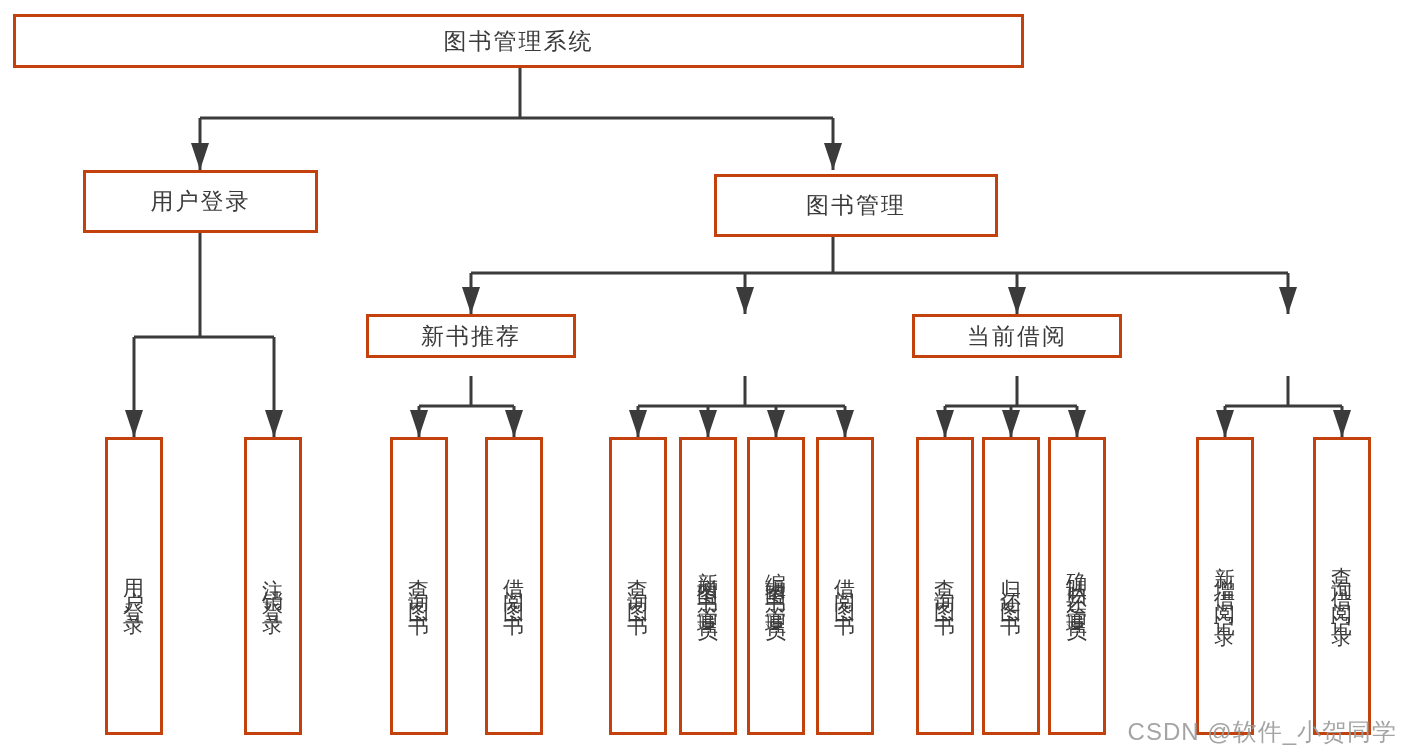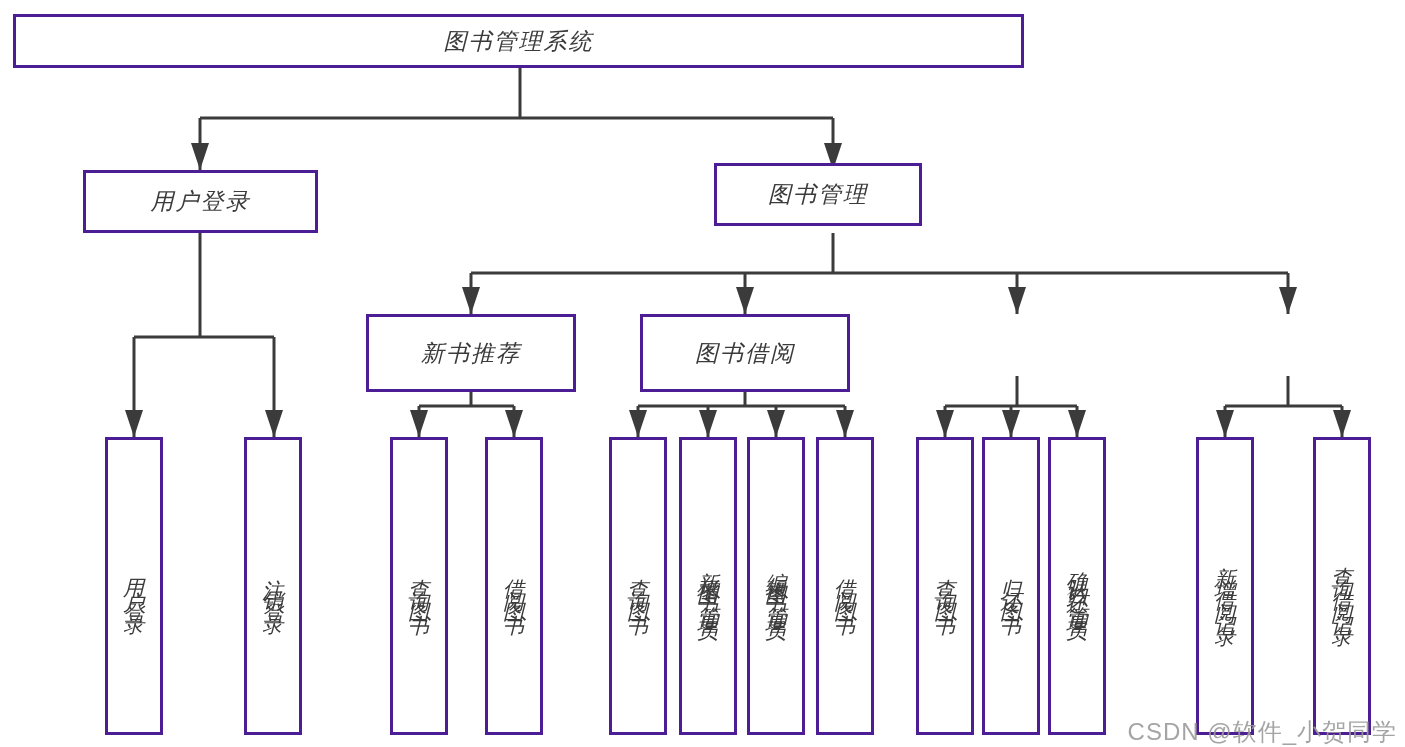--- a/index.html
+++ b/index.html
@@ -15,37 +15,36 @@
   .connectors {
     position: absolute;
     left: 0; top: 0;
     width: 1405px; height: 747px;
   }
   .connectors path { stroke: #3b3b3b; stroke-width: 3; fill: none; }
   .node {
     position: absolute;
     box-sizing: border-box;
     background: #ffffff;
-    border: 3px solid #4c1d95;
+    border: 3px solid #c2410c;
     display: flex;
     align-items: center;
     justify-content: center;
     text-align: center;
-    font-style: italic;
   }
   .hlabel {
     font-size: 23px;
     letter-spacing: 2px;
     color: #3b3b3b;
     white-space: nowrap;
   }
   .root  { left: 13px;  top: 14px;  width: 1011px; height: 54px; }
   .lvl2a { left: 83px;  top: 170px; width: 235px;  height: 63px; }
-  .lvl2b { left: 714px; top: 163px; width: 208px;  height: 63px; }
-  .lvl3  { top: 314px; width: 210px; height: 78px; }
+  .lvl2b { left: 714px; top: 174px; width: 284px;  height: 63px; }
+  .lvl3  { top: 314px; width: 210px; height: 44px; }
   .leaf  { top: 437px; width: 58px;  height: 298px; }
   .vlabel {
     writing-mode: vertical-rl;
     text-orientation: mixed;
     font-size: 21px;
     letter-spacing: 12px;
     color: #3b3b3b;
     line-height: 1.1;
   }
   .vlabel.tight { letter-spacing: 7px; }
@@ -134,22 +133,22 @@
   <div class="node lvl2a">
     <span class="hlabel">用户登录</span>
   </div>
   <div class="node lvl2b">
     <span class="hlabel">图书管理</span>
   </div>
 
   <div class="node lvl3" style="left:366px">
     <span class="hlabel">新书推荐</span>
   </div>
-  <div class="node lvl3" style="left:640px">
-    <span class="hlabel">图书借阅</span>
+  <div class="node lvl3" style="left:912px">
+    <span class="hlabel">当前借阅</span>
   </div>
 
   <div class="node leaf" style="left:105px">
     <span class="vlabel">用户登录</span>
   </div>
   <div class="node leaf" style="left:244px">
     <span class="vlabel">注销登录</span>
   </div>
 
   <div class="node leaf" style="left:390px">

